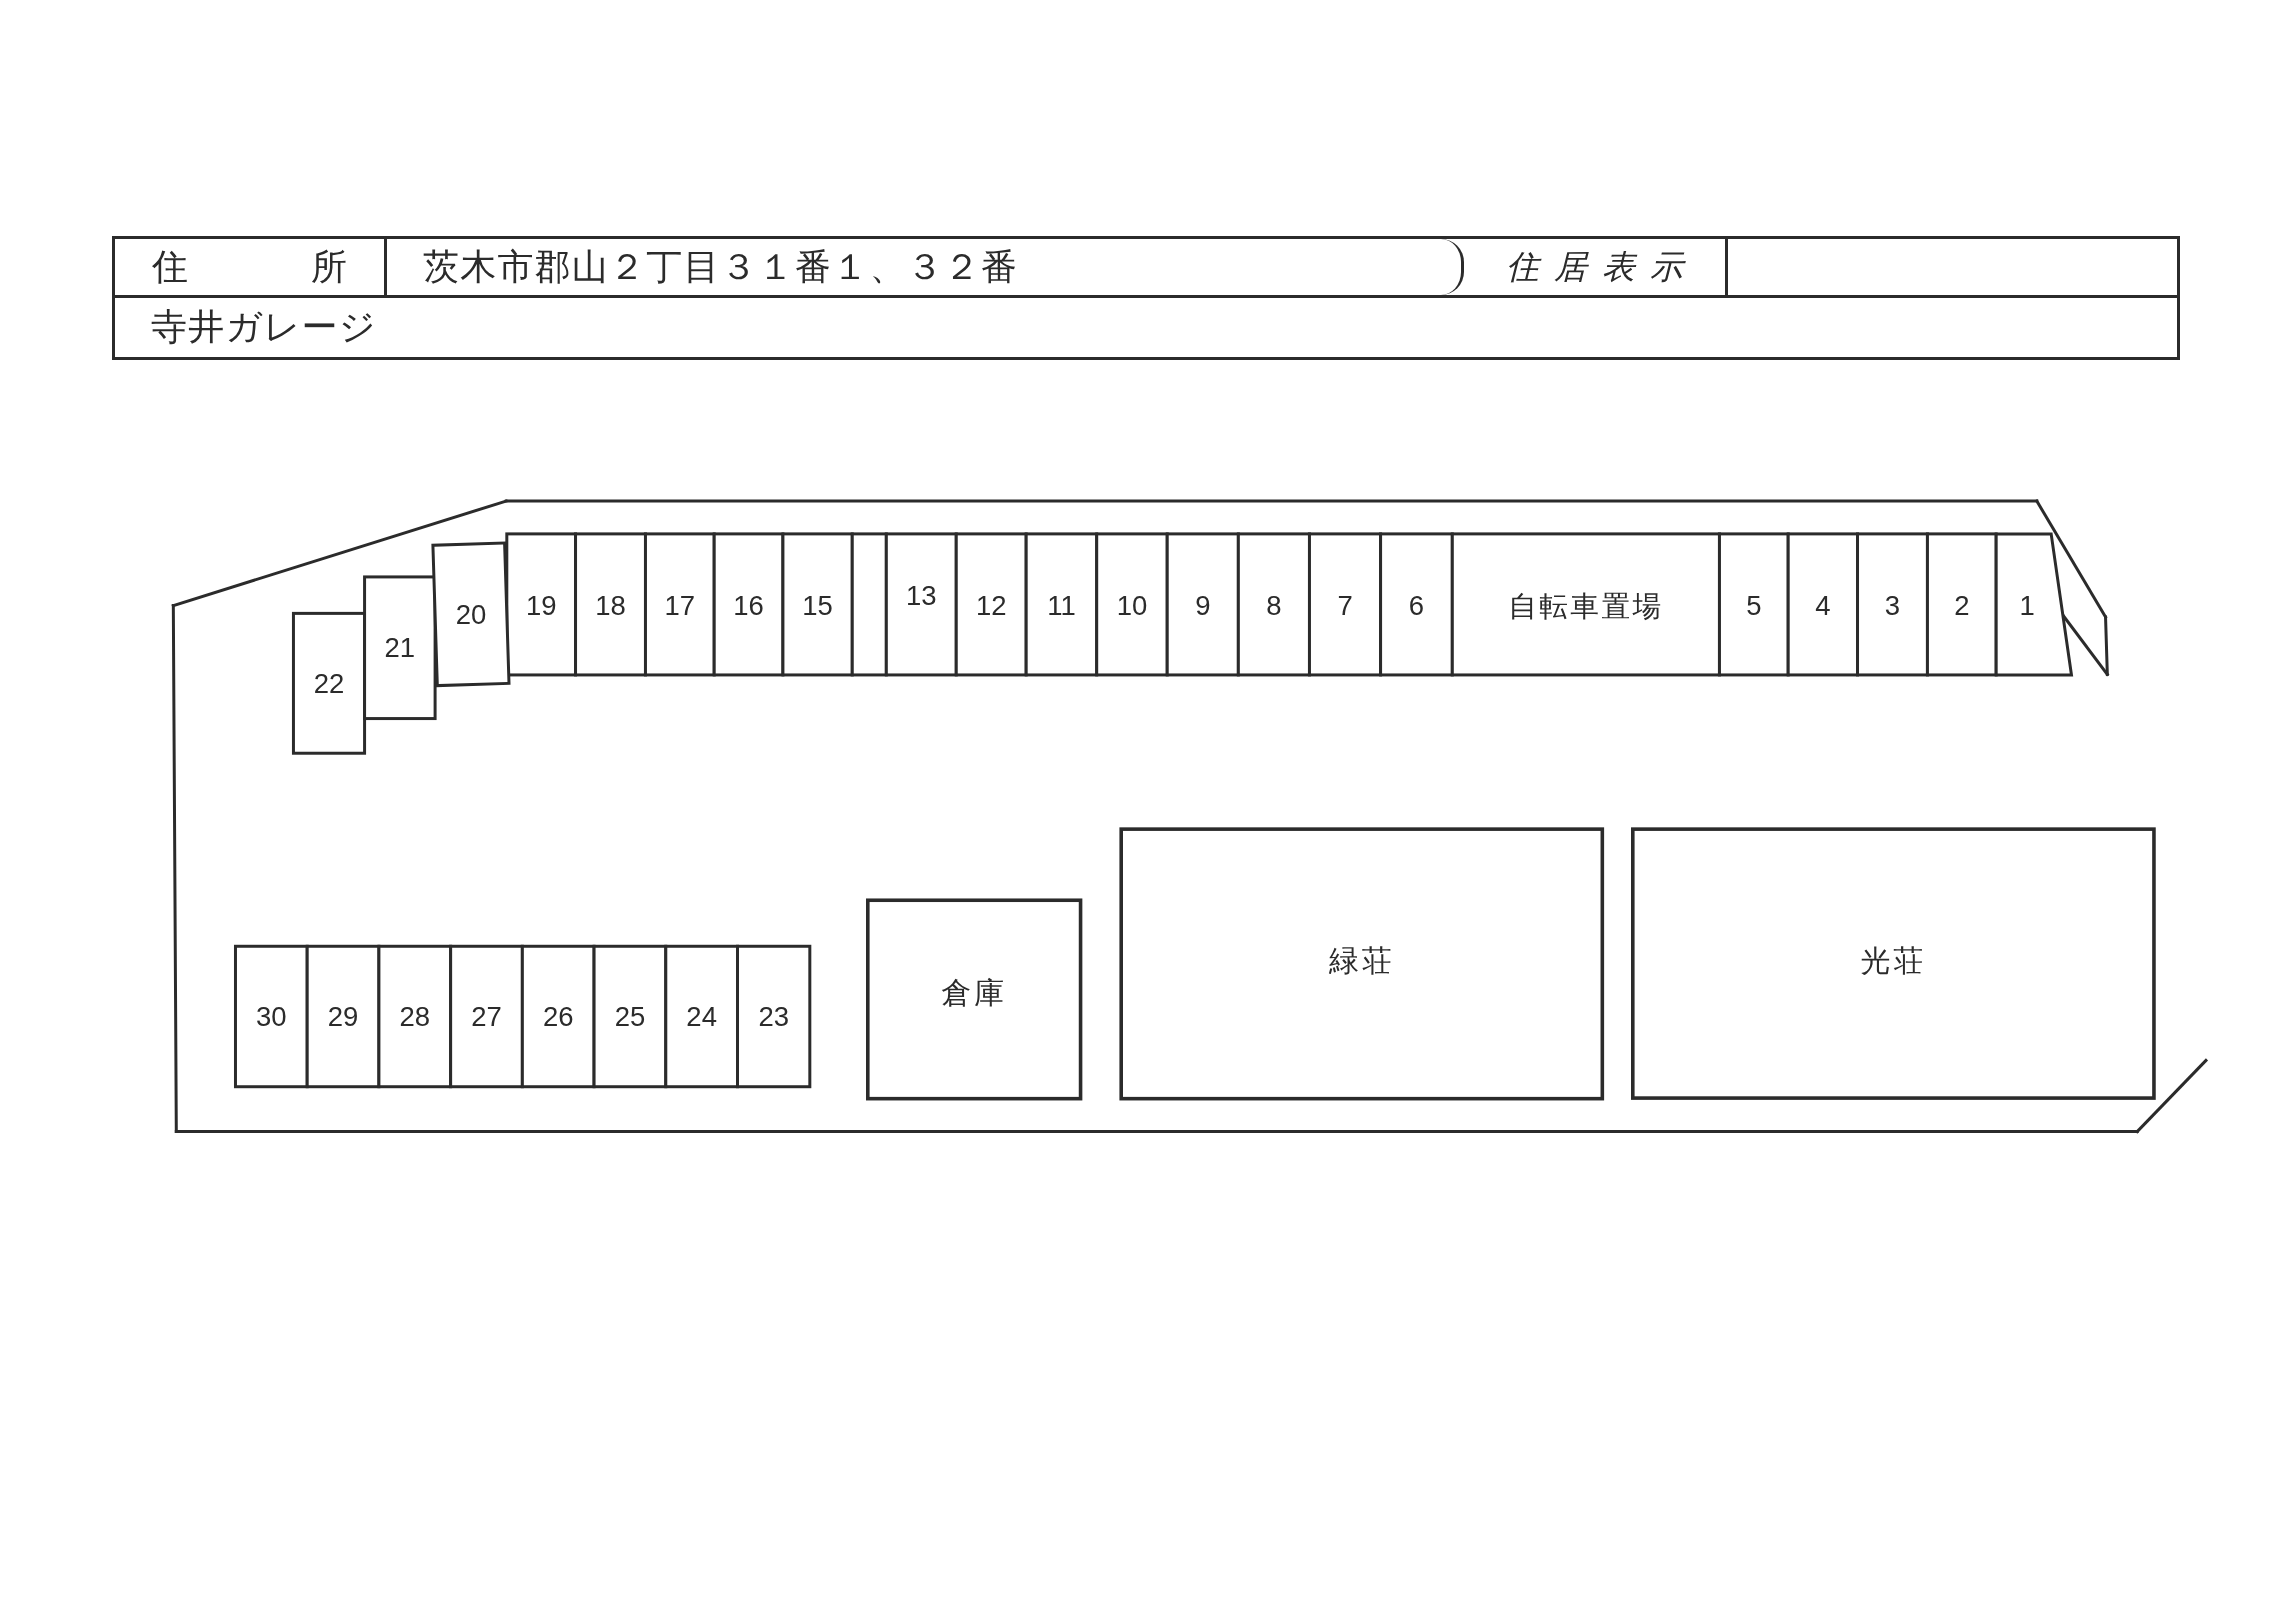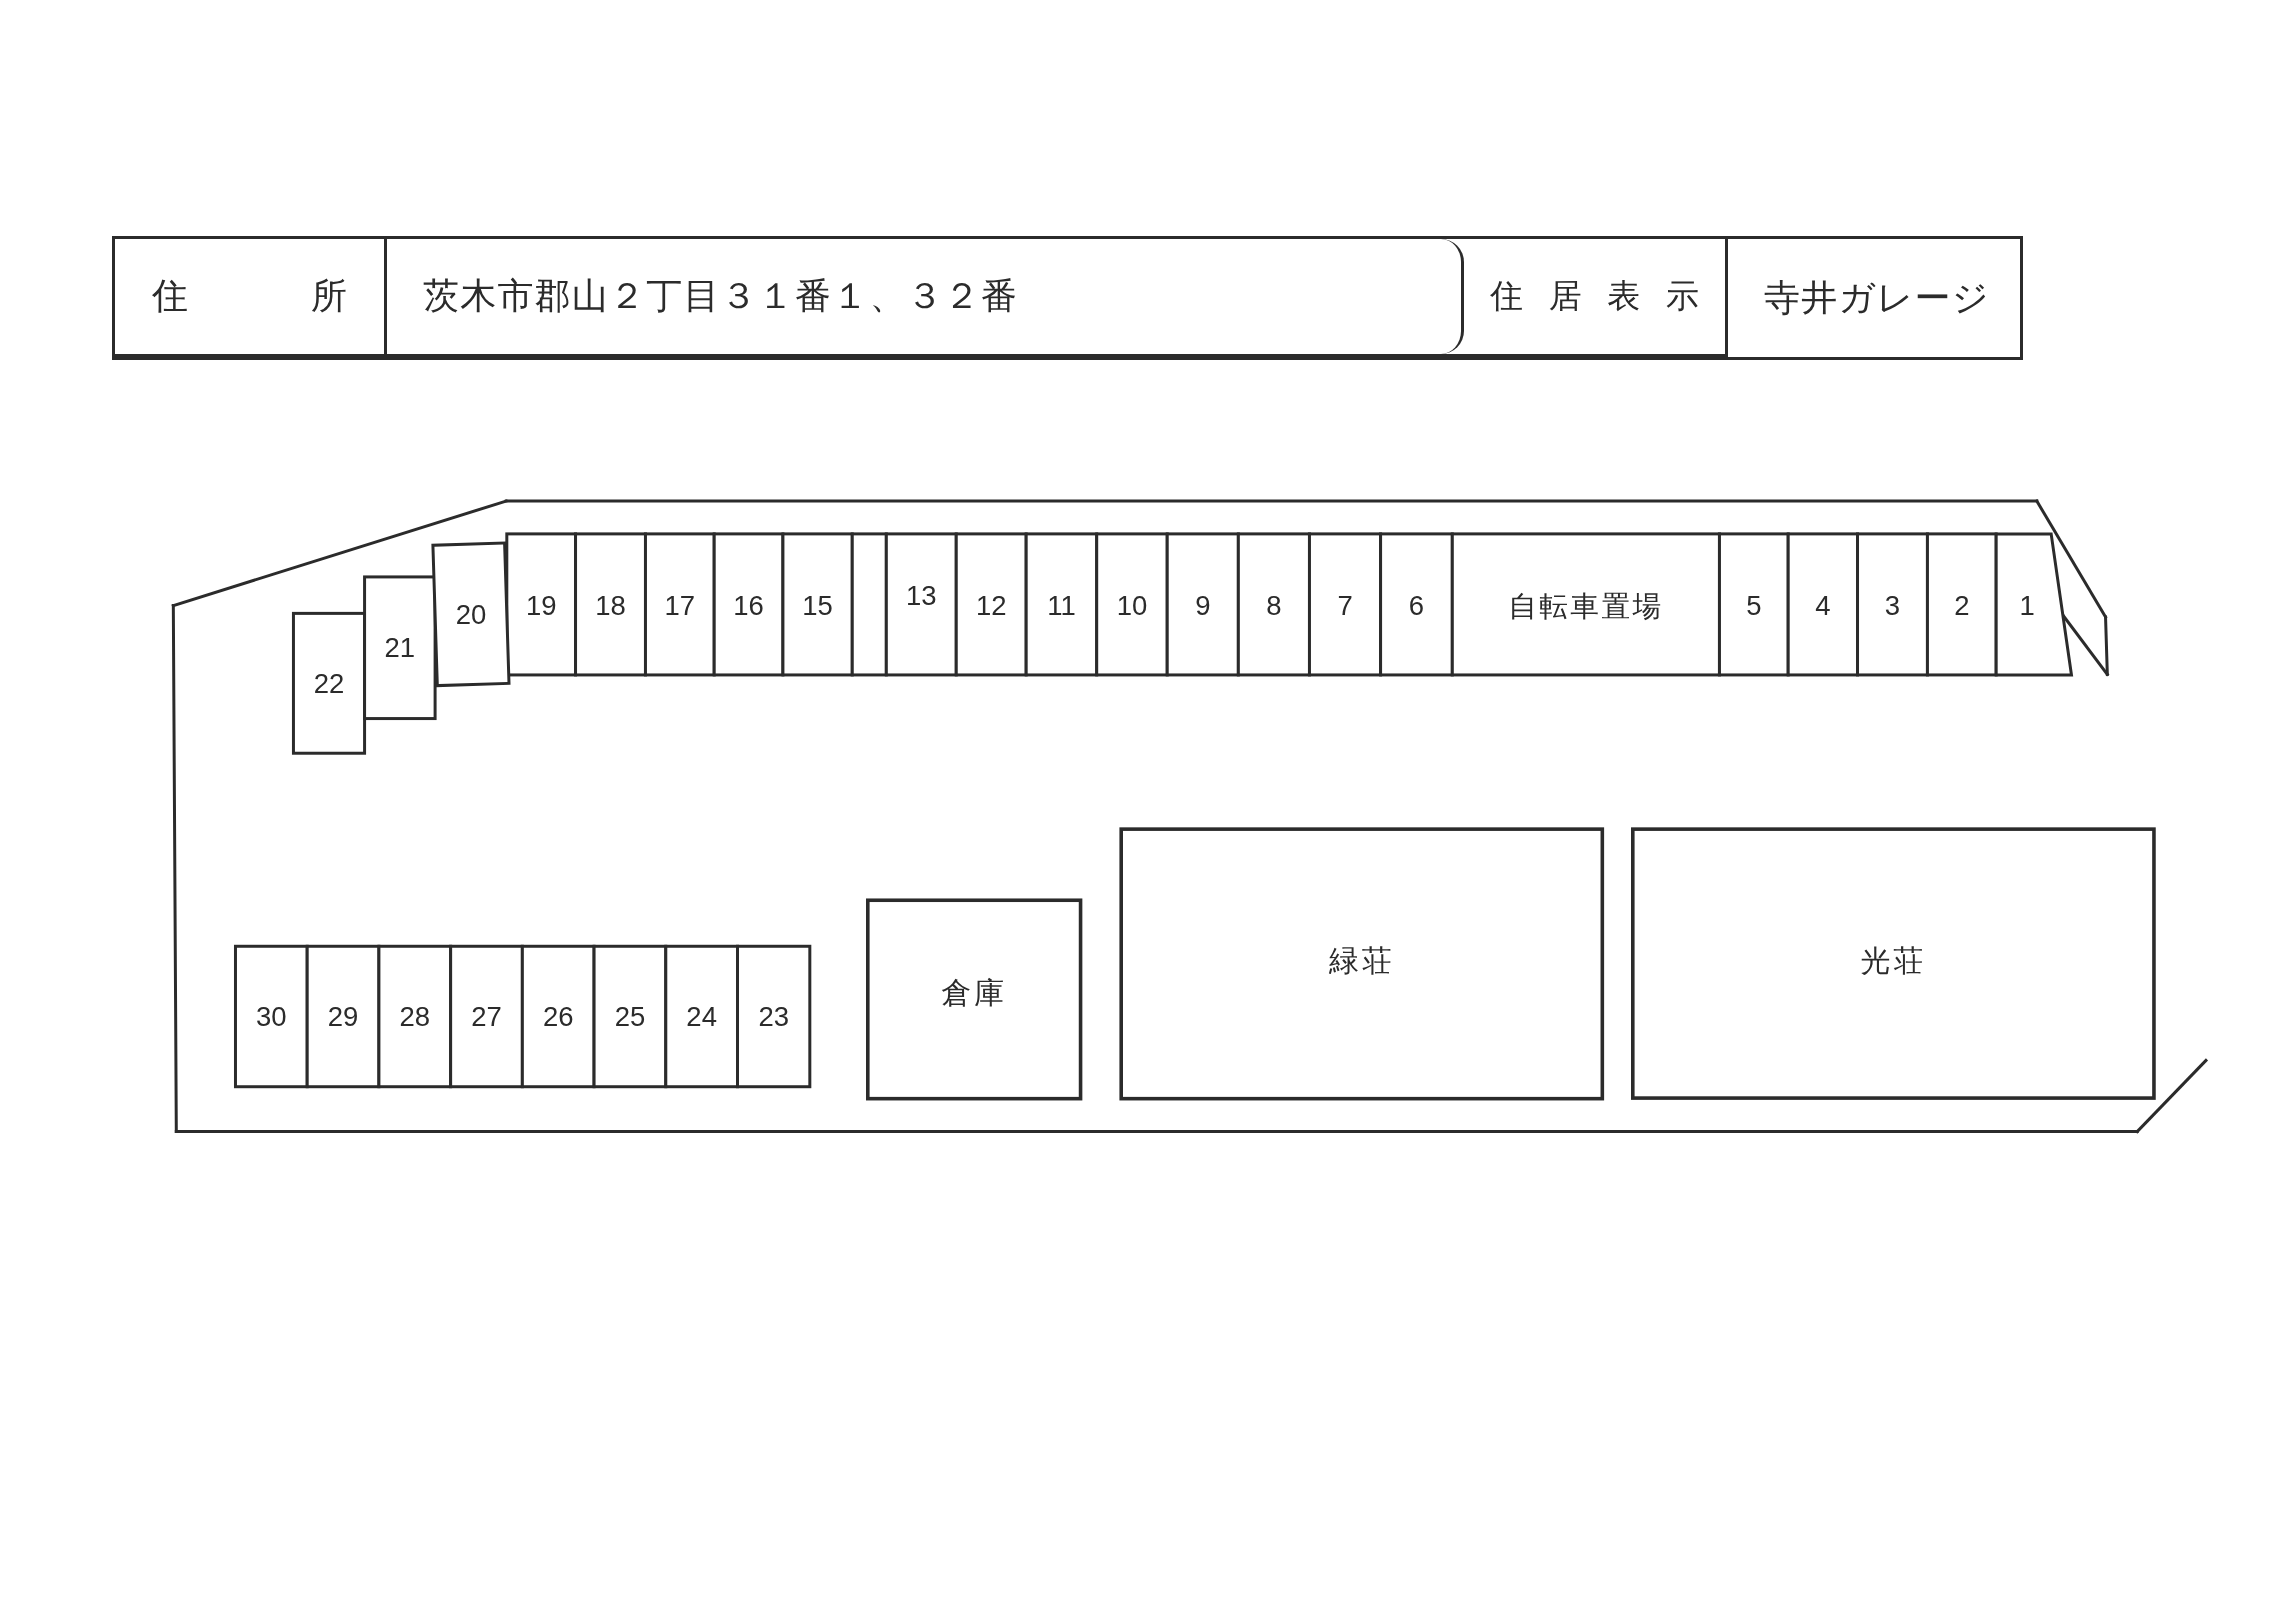--- a/index.html
+++ b/index.html
@@ -7,24 +7,24 @@
     position:relative;
     width:2295px;height:1623px;
     background:#ffffff;
     font-family:"Liberation Sans","DejaVu Sans",sans-serif;
     color:#2b2b2b;
     overflow:hidden;
   }
   
   .htable{
     position:absolute;left:112px;top:236px;
-    width:1911px;height:124px;
+    width:2068px;height:124px;
     border:3.6px solid #2b2b2b;
     box-sizing:border-box;
-    display:flex;flex-direction:row;
+    display:flex;flex-direction:column;
   }
   .hrow{display:flex;flex:1 1 50%;box-sizing:border-box;}
   .hrow.first{border-bottom:3px solid #2b2b2b;}
   .hcell{
     box-sizing:border-box;
     display:flex;align-items:center;
     font-size:36px;
     white-space:nowrap;
     overflow:hidden;
   }
@@ -33,22 +33,22 @@
   .label-cell .just{
     display:block;width:100%;
     padding:0 37px;box-sizing:border-box;
     text-align:justify;text-align-last:justify;
   }
   .value-cell{padding-left:36px;letter-spacing:1.2px;}
   .addr-cell{width:1077px;flex:0 0 auto;border-radius:23px;}
   .jyuukyo-cell{width:264px;flex:0 0 auto;font-size:33px;}
   .jyuukyo-cell .just{
     display:block;width:100%;
-    padding:0 26px;box-sizing:border-box;
-    text-align:justify;text-align-last:justify;
+    padding:0 42px;box-sizing:border-box;
+    text-align:justify;text-align-last:justify;font-style:italic;
   }
   .rest-cell{flex:1 1 auto;}
   
   svg.siteplan{position:absolute;left:0;top:0;width:2295px;height:1623px;}
   svg .ln{stroke:#2b2b2b;stroke-width:5;fill:none;stroke-linecap:square;}
   svg .cell{stroke:#2b2b2b;stroke-width:5;fill:#ffffff;}
   svg .bld{stroke:#2b2b2b;stroke-width:6;fill:#ffffff;}
   svg text{fill:#2b2b2b;}
   svg text.num{font-size:46px;}
   svg text.bldlabel{font-size:50px;letter-spacing:5px;}

